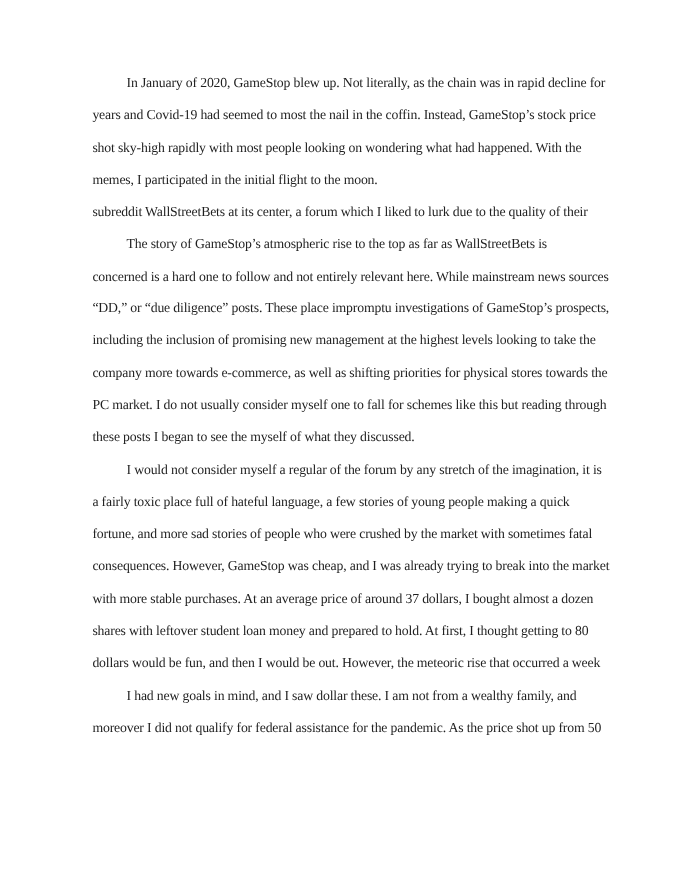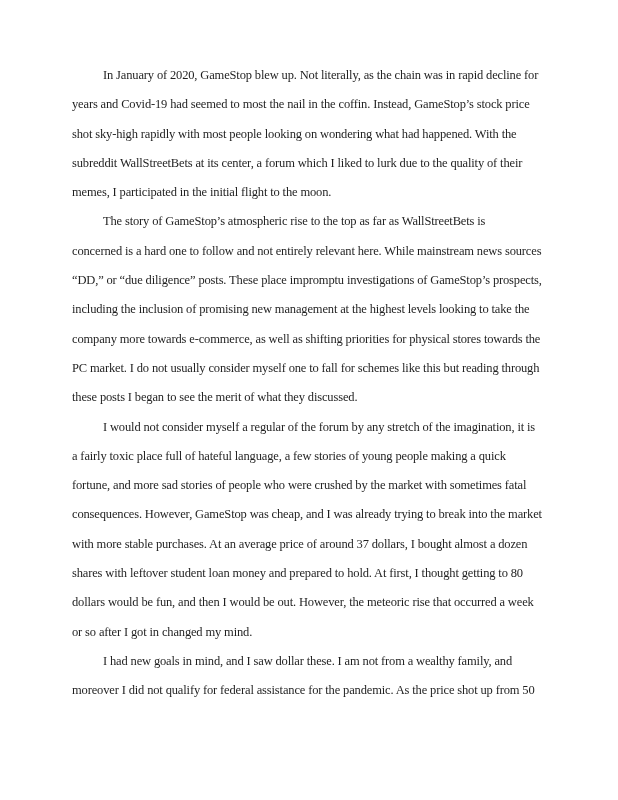--- a/index.html
+++ b/index.html
@@ -10,21 +10,21 @@
   .page {
     position: relative;
     width: 618px;
     height: 800px;
     background: #ffffff;
     overflow: hidden;
     font-family: "Liberation Serif", "DejaVu Serif", serif;
   }
   .text-block {
     position: absolute;
-    left: 72px;
+    left: 84px;
     top: 61px;
     width: 482px;
     color: #1f1f1f;
   }
   .para {
     margin: 0;
     padding: 0;
   }
   .line {
     height: 29.3px;
@@ -40,43 +40,42 @@
 </head>
 <body>
 
 <div class="page">
   <div class="text-block">
 
     <div class="para">
       <div class="line first">In January of 2020, GameStop blew up. Not literally, as the chain was in rapid decline for</div>
       <div class="line">years and Covid-19 had seemed to most the nail in the coffin. Instead, GameStop’s stock price</div>
       <div class="line">shot sky-high rapidly with most people looking on wondering what had happened. With the</div>
+      <div class="line">memes, I participated in the initial flight to the moon.</div>
       <div class="line">subreddit WallStreetBets at its center, a forum which I liked to lurk due to the quality of their</div>
-      <div class="line">memes, I participated in the initial flight to the moon.</div>
     </div>
 
     <div class="para">
       <div class="line first">The story of GameStop’s atmospheric rise to the top as far as WallStreetBets is</div>
       <div class="line">concerned is a hard one to follow and not entirely relevant here. While mainstream news sources</div>
       <div class="line">“DD,” or “due diligence” posts. These place impromptu investigations of GameStop’s prospects,</div>
       <div class="line">including the inclusion of promising new management at the highest levels looking to take the</div>
       <div class="line">company more towards e-commerce, as well as shifting priorities for physical stores towards the</div>
       <div class="line">PC market. I do not usually consider myself one to fall for schemes like this but reading through</div>
-      <div class="line">these posts I began to see the merit of what they discussed.</div>
+      <div class="line">these posts I began to see the myself of what they discussed.</div>
     </div>
 
     <div class="para">
       <div class="line first">I would not consider myself a regular of the forum by any stretch of the imagination, it is</div>
       <div class="line">a fairly toxic place full of hateful language, a few stories of young people making a quick</div>
       <div class="line">fortune, and more sad stories of people who were crushed by the market with sometimes fatal</div>
       <div class="line">consequences. However, GameStop was cheap, and I was already trying to break into the market</div>
       <div class="line">with more stable purchases. At an average price of around 37 dollars, I bought almost a dozen</div>
       <div class="line">shares with leftover student loan money and prepared to hold. At first, I thought getting to 80</div>
       <div class="line">dollars would be fun, and then I would be out. However, the meteoric rise that occurred a week</div>
-      <div class="line">or so after I got in changed my mind.</div>
     </div>
 
     <div class="para">
       <div class="line first">I had new goals in mind, and I saw dollar these. I am not from a wealthy family, and</div>
       <div class="line">moreover I did not qualify for federal assistance for the pandemic. As the price shot up from 50</div>
     </div>
 
   </div>
 </div>
 

